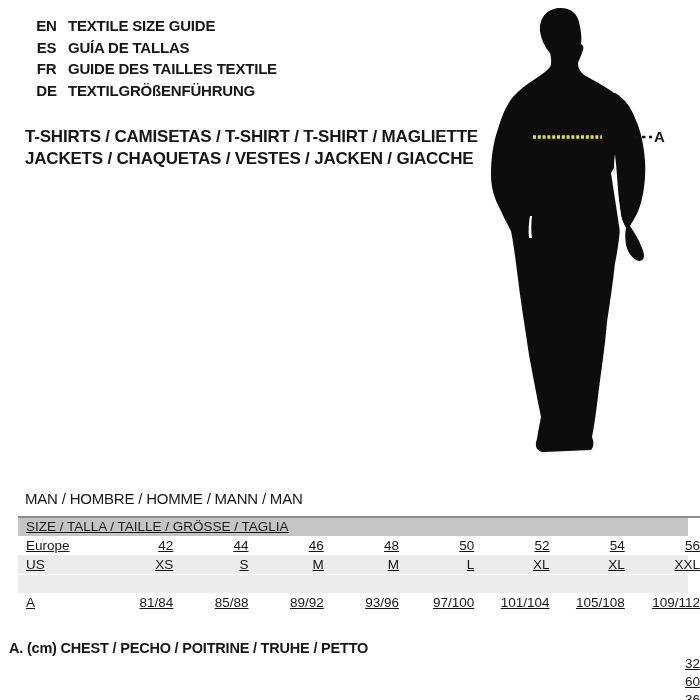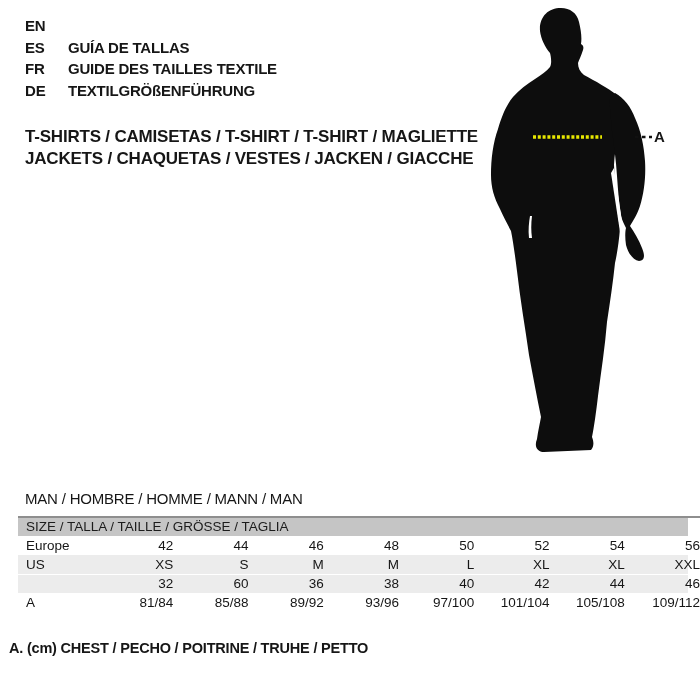--- a/index.html
+++ b/index.html
@@ -3,52 +3,53 @@
 <meta charset="utf-8">
 <style>
   html,body{margin:0;padding:0;background:#fff;}
   .canvas{
     position:relative;width:700px;height:700px;background:#ffffff;overflow:hidden;
     font-family:"Liberation Sans",sans-serif;color:#161616;
   }
   
   .lang-block{position:absolute;left:25px;top:15px;}
   .lang-row{display:flex;line-height:21.5px;font-size:15px;font-weight:700;letter-spacing:-0.2px;}
-  .lang-code{width:43px;flex:0 0 43px;}
+  .lang-code{width:43px;flex:0 0 43px;text-align:center;}
   
   .categories{position:absolute;left:25px;top:126px;font-size:17px;font-weight:700;line-height:21.5px;letter-spacing:-0.2px;}
   
   .figure-wrap{position:absolute;left:478px;top:0;width:222px;height:470px;}
   .marker-label{position:absolute;left:654px;top:128px;font-size:15px;font-weight:700;}
   
   .man-heading{position:absolute;left:25px;top:490px;font-size:15px;font-weight:400;letter-spacing:-0.2px;}
   
-  .size-table{position:absolute;left:18px;top:516px;width:682px;font-size:13.5px;}
+  .size-table{position:absolute;left:18px;top:516px;width:682px;font-size:13.5px;text-decoration:underline;}
   .t-header{
     box-sizing:border-box;height:20px;line-height:17px;padding-left:8px;
     border-top:2px solid #8e8e8e;
     background:linear-gradient(to right,#c5c5c5 calc(100% - 12px),#ffffff calc(100% - 12px));
     color:#1c1c1c;
   }
   .t-row{display:flex;height:19px;line-height:19px;}
   .t-row.shaded{background:linear-gradient(to right,#ececec calc(100% - 12px),#ffffff calc(100% - 12px));}
-  .t-row.shaded + .t-row.shaded{border-top:1px solid #ffffff;height:18px;line-height:18px;}
+  .t-row.shaded + .t-row.shaded{border-top:1px solid #ffffff;height:18px;line-height:18px;flex-direction:column;}
   .t-label{flex:0 0 80px;width:80px;padding-left:8px;box-sizing:border-box;}
   .t-cell{flex:1 1 0;text-align:right;}
   
   .footnote{position:absolute;left:9px;top:640px;font-size:14.5px;font-weight:700;letter-spacing:-0.2px;}
 </style>
 </head>
 <body>
 
 <div class="canvas">
 
   <div class="lang-block">
     <div class="lang-row">
       <span class="lang-code">EN</span>
+      <span class="lang-label">TEXTILE SIZE GUIDE</span>
     </div>
     <div class="lang-row">
       <span class="lang-code">ES</span>
       <span class="lang-label">GUÍA DE TALLAS</span>
     </div>
     <div class="lang-row">
       <span class="lang-code">FR</span>
       <span class="lang-label">GUIDE DES TAILLES TEXTILE</span>
     </div>
     <div class="lang-row">

